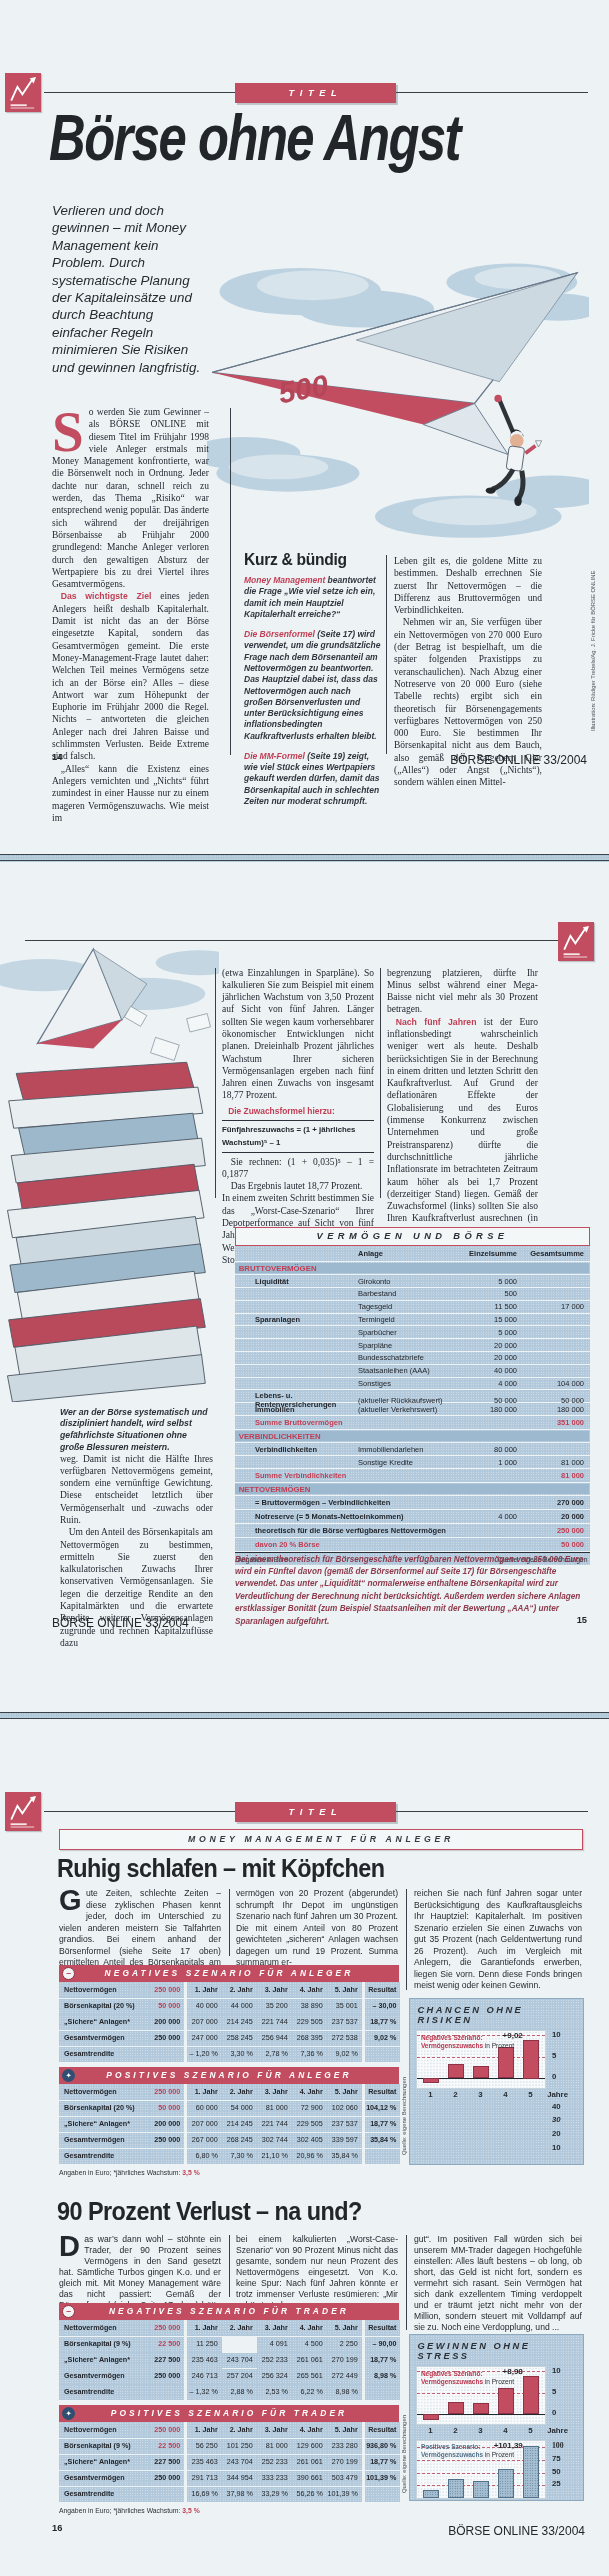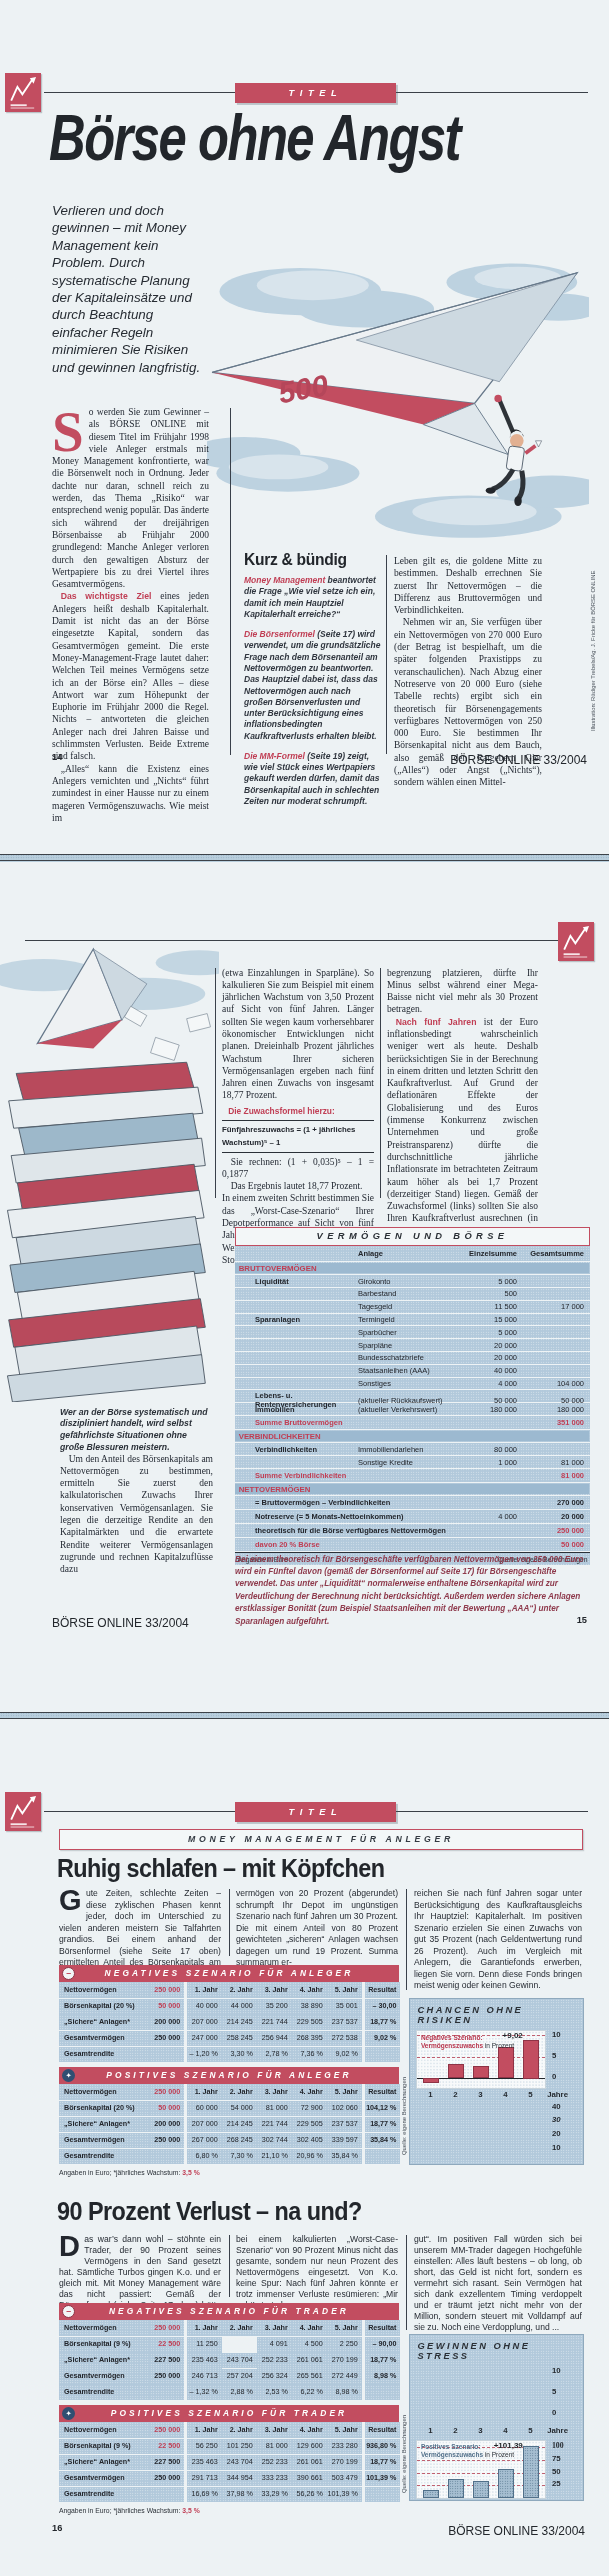--- a/index.html
+++ b/index.html
@@ -260,20 +260,21 @@
     </div>
 
     <div class="vrule abs" style="left:380px;top:106px;height:230px"></div>
     <div class="col abs serif" style="left:387px;top:105px;width:151px">
       <p>begrenzung platzieren, dürfte Ihr Minus selbst während einer Mega-Baisse nicht viel mehr als 30 Prozent betragen.</p>
       <p class="ind"><span class="lead">Nach fünf Jahren</span><span> ist der Euro inflationsbedingt wahrscheinlich weniger wert als heute. Deshalb berücksichtigen Sie in der Berechnung in einem dritten und letzten Schritt den Kaufkraftverlust. Auf Grund der deflationären Effekte der Globalisierung und des Euros (immense Konkurrenz zwischen Unternehmen und große Preistransparenz) dürfte die durchschnittliche jährliche Inflationsrate im betrachteten Zeitraum kaum höher als bei 1,7 Prozent (derzeitiger Stand) liegen. Gemäß der Zuwachsformel (links) sollten Sie also Ihren Kaufkraftverlust ausrechnen (in unserem Beispiel liegt er bei 8,79 Prozent).</span></p>
       <p class="ind">Nun können Sie den Börsenkapitalanteil an Ihrem Nettovermögen ermitteln,</p>
     </div>
 
     <div class="col abs serif" style="left:60px;top:591px;width:153px">
+      <p>weg. Damit ist nicht die Hälfte Ihres verfügbaren Nettovermögens gemeint, sondern eine vernünftige Gewichtung. Diese entscheidet letztlich über Vermögenserhalt und -zuwachs oder Ruin.</p>
       <p class="ind">Um den Anteil des Börsenkapitals am Nettovermögen zu bestimmen, ermitteln Sie zuerst den kalkulatorischen Zuwachs Ihrer konservativen Vermögensanlagen. Sie legen die derzeitige Rendite an den Kapitalmärkten und die erwartete Rendite weiterer Vermögensanlagen zugrunde und rechnen Kapitalzuflüsse dazu</p>
     </div>
 
     <div class="abs vtable" id="vermoegen" style="left:235px;top:365px">
         <div class="vt-title">VERMÖGEN UND BÖRSE</div>
         <div class="dotbg">
           <div class="vrow" style="height: 15px;">
             <div class="vcell"></div>
             <div class="vcell sc-bold">Anlage</div>
             <div class="vcell vnum sc-bold">Einzelsumme</div>
@@ -757,20 +758,32 @@
           </div>
         </div>
       </div>
     <div class="abs scen-foot" style="left:59px;top:788px;width:340px">
       <span>Angaben in Euro; *jährliches Wachstum: </span><span class="red">3,5 %</span>
     </div>
     <div class="vtext abs" style="left:401px;top:686px;height:98px">Quelle: eigene Berechnungen</div>
     <div class="abs chartbox" style="left:409px;top:615px;width:175px;height:167px">
         <div class="cb-title">GEWINNEN OHNE STRESS</div>
         <div class="chartrow">
+          <div class="plot">
+            <div class="gl0" style="top: 47px;"></div>
+            <div class="gl" style="top: 26px;"></div>
+            <div class="gl" style="top: 4.3px;"></div>
+            <div class="bar bar-neg" style="left: 6.2px; width: 16px; top: 47px; height: 5.6px;"></div>
+            <div class="bar bar-neg" style="left: 31px; width: 16px; top: 35px; height: 12.3px;"></div>
+            <div class="bar bar-neg" style="left: 56px; width: 16px; top: 36px; height: 10.8px;"></div>
+            <div class="bar bar-neg" style="left: 81px; width: 16px; top: 20.4px; height: 26.6px;"></div>
+            <div class="bar bar-neg" style="left: 106px; width: 16px; top: 8.6px; height: 38px;"></div>
+            <div class="leg"><b style="color: rgb(185, 55, 78);">Negatives Szenario: Vermögenszuwachs</b><span class="unit"> in Prozent</span></div>
+            <div class="ann" style="right: 22.4px; top: 0px;">+8,98</div>
+          </div>
           <div class="yticks">
             <div class="ytl" style="top: 42px;">0</div>
             <div class="ytl" style="top: 20.7px;">5</div>
             <div class="ytl" style="top: -0.7px;">10</div>
           </div>
         </div>
         <div class="xrow">
           <span class="xl" style="left: 8px;">1</span>
           <span class="xl" style="left: 33px;">2</span>
           <span class="xl" style="left: 58px;">3</span>

